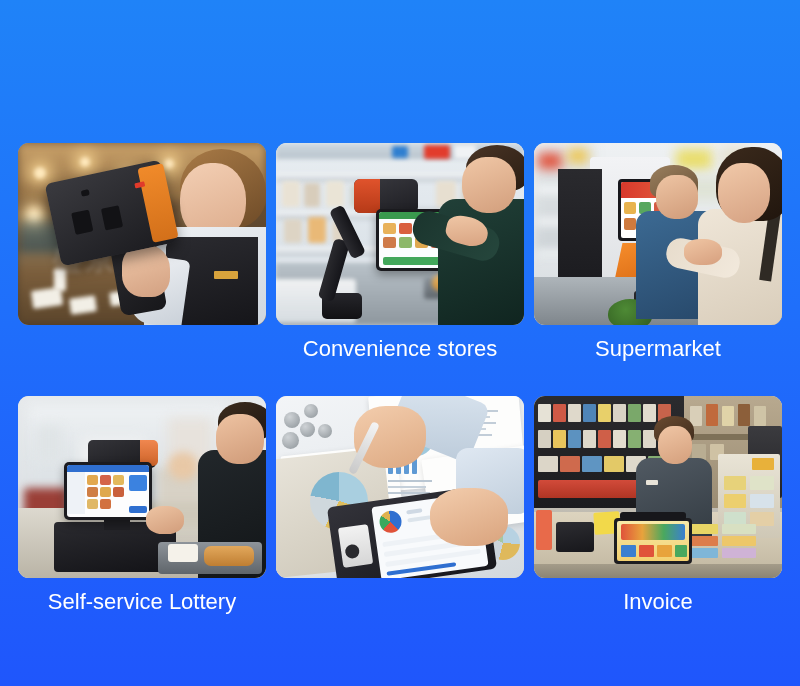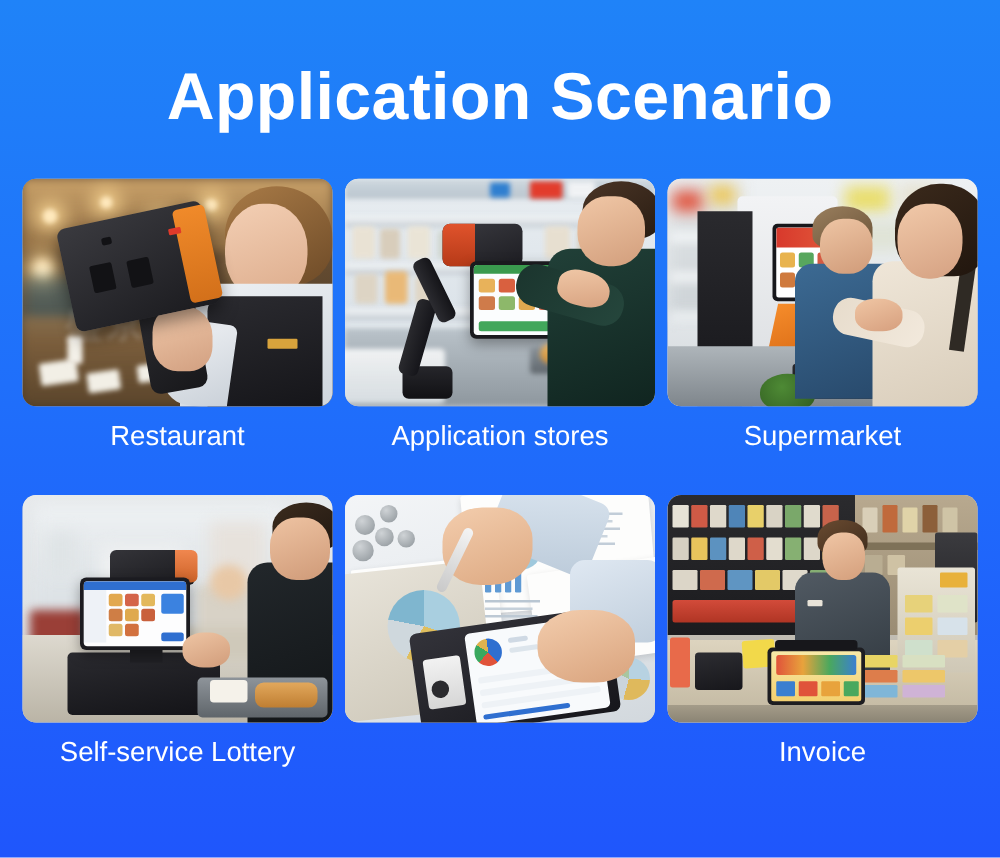--- a/index.html
+++ b/index.html
@@ -189,21 +189,20 @@
   .c6-tix { position:absolute; border-radius:1px; }
   .c6-pinpad { position:absolute; left:22px; bottom:26px; width:38px; height:30px; background:linear-gradient(170deg,#2d2d32,#17171b); border-radius:3px; }
   .c6-sign { position:absolute; left:60px; bottom:44px; width:26px; height:22px; background:#f2d94a; border-radius:2px; transform:rotate(-4deg); }
   .c6-giftrack { position:absolute; right:2px; top:58px; width:62px; height:84px; background:linear-gradient(180deg,#e9e4d6,#cfc8b6); border-radius:2px; }
 </style>
 </head>
 <body>
 
 <div class="page">
 
-  <div class="page-title">Application Scenario</div>
 
   <div class="grid">
 
     <div class="row">
 
       <div class="cell">
         <div class="card">
           <div class="scene c1">
             <div class="sh c1-bg"></div>
             <div class="sh c1-ceiling blur4"></div>
@@ -236,21 +235,20 @@
             <div class="sh c1-hand"></div>
             <div class="sh c1-pos">
               <div class="c1-pos-side"></div>
               <div class="c1-vent" style="left:20px;top:34px;width:18px;height:22px;"></div>
               <div class="c1-vent" style="left:50px;top:36px;width:18px;height:22px;"></div>
               <div class="c1-vent" style="left:34px;top:14px;width:8px;height:6px;"></div>
               <div class="sh" style="left:88px;top:18px;width:10px;height:5px;background:#e03a2a;border-radius:1px;"></div>
             </div>
           </div>
         </div>
-        <div class="cap">Restaurant</div>
       </div>
 
       <div class="cell">
         <div class="card">
           <div class="scene">
             <div class="sh c2-bg"></div>
             <div class="sh c2-shelf blur2" style="top:30px;"></div>
             <div class="sh c2-shelf blur2" style="top:68px;"></div>
             <div class="sh c2-shelf blur2" style="top:104px;"></div>
             <div class="sh blur2" style="left:0;top:0;width:100%;height:16px;background:linear-gradient(180deg,#cfd9e0,#b9c4cd);"></div>
@@ -299,21 +297,21 @@
 
             <div class="sh c2-man">
               <div class="c2-mbody"></div>
               <div class="c2-mhair"></div>
               <div class="c2-mface"></div>
               <div class="c2-marm"></div>
             </div>
             <div class="sh c2-mhand"></div>
           </div>
         </div>
-        <div class="cap">Application stores</div>
+        <div class="cap">Convenience stores</div>
       </div>
 
       <div class="cell">
         <div class="card">
           <div class="scene">
             <div class="sh c3-bg"></div>
             <div class="sh blur6" style="left:0;top:0;width:60px;height:110px;background:linear-gradient(180deg,#e6e9ea,#ccd2d6);"></div>
             <div class="sh blur6" style="left:4px;top:10px;width:24px;height:16px;background:#e0503a;border-radius:2px;"></div>
             <div class="sh blur6" style="left:34px;top:6px;width:20px;height:14px;background:#edc44a;border-radius:2px;"></div>
             <div class="sh blur6" style="left:142px;top:6px;width:36px;height:20px;background:#e9dd6a;border-radius:2px;"></div>

